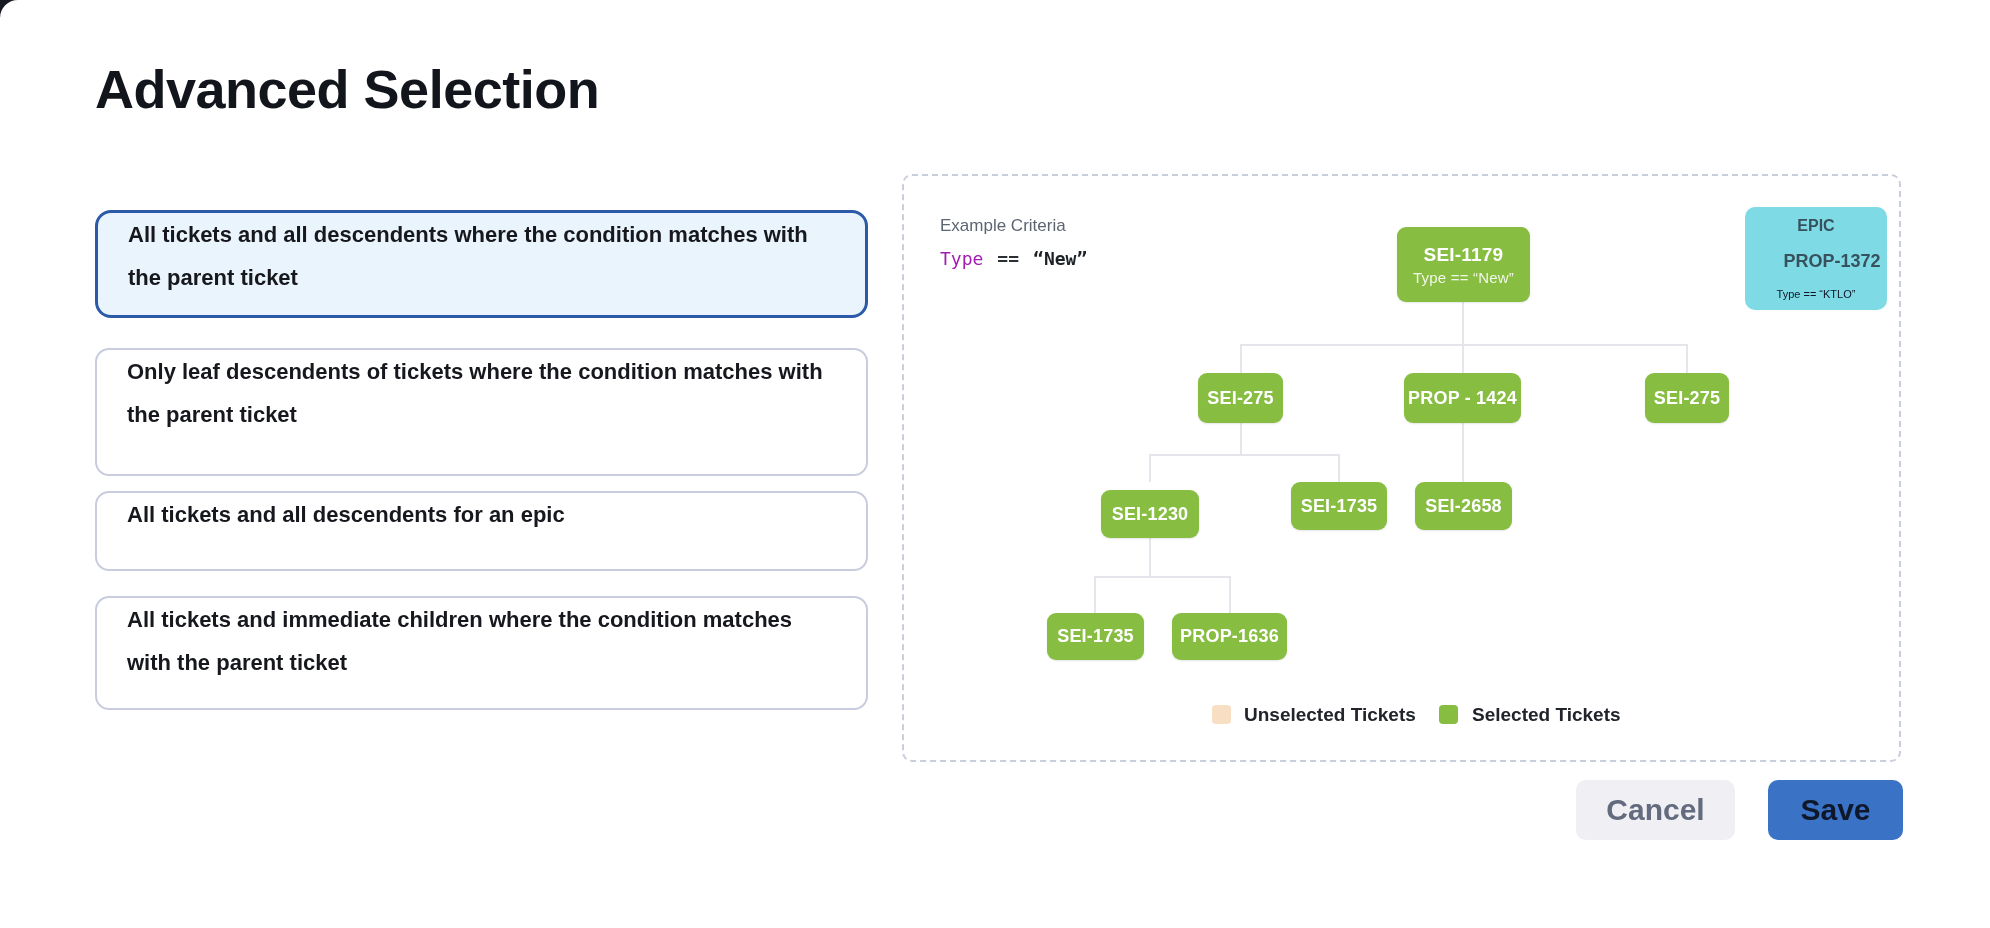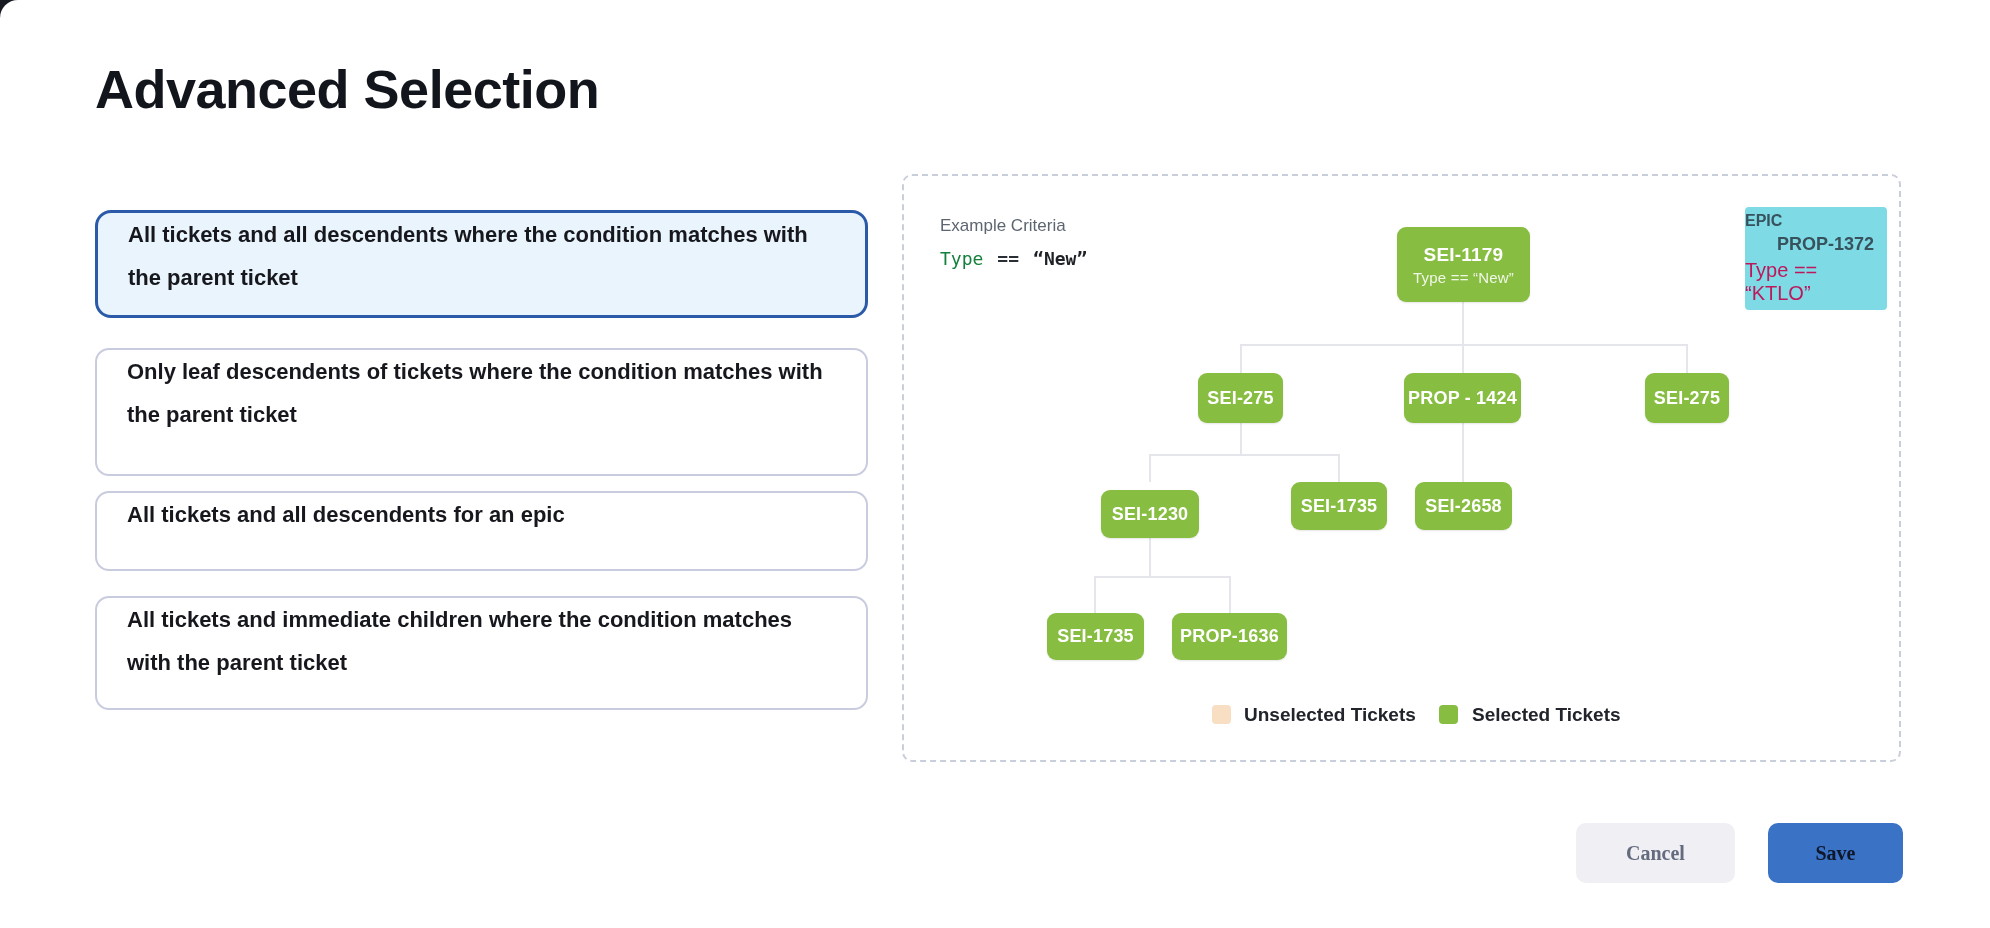--- a/index.html
+++ b/index.html
@@ -15,30 +15,30 @@
   .card1{top:210px;height:108px;}
   .card2{top:348px;height:128px;}
   .card3{top:491px;height:80px;}
   .card4{top:596px;height:114px;}
 
   
   .panel{position:absolute;left:902px;top:174px;width:999px;height:588px;box-sizing:border-box;
          border:2px dashed #c9cedb;border-radius:10px;}
   .panel-heading{position:absolute;left:36px;top:40px;font-size:17px;color:#5d6571;}
   .code-line{position:absolute;left:36px;top:72px;font-family:"DejaVu Sans Mono",monospace;font-size:18px;}
-  .code-field{color:#15803d;margin-right:14px;margin-top:34px;}
+  .code-field{color:#a21caf;margin-right:14px;margin-top:34px;}
   .code-op{color:#2a2e35;font-weight:bold;margin-right:14px;}
   .code-val{color:#1e2227;font-weight:bold;}
 
   
-  .epic{position:absolute;left:841px;top:31px;width:142px;height:103px;background:#7edae4;border-radius:4px;
-        display:flex;flex-direction:column;align-items:flex-start;justify-content:center;gap:4px;color:#37525d;}
+  .epic{position:absolute;left:841px;top:31px;width:142px;height:103px;background:#7edae4;border-radius:10px;
+        display:flex;flex-direction:column;align-items:center;justify-content:center;gap:16px;color:#37525d;}
   .epic-type{font-size:16px;font-weight:bold;}
   .epic-id{font-size:18px;font-weight:bold;margin-left:32px;}
-  .epic-cond{font-size:20px;color:#be185d;}
+  .epic-cond{font-size:11px;color:#0f172a;}
 
   
   .node{position:absolute;background:#87bd40;border-radius:9px;color:#ffffff;display:flex;align-items:center;
         justify-content:center;font-weight:bold;font-size:18px;letter-spacing:.2px;box-shadow:0 1px 2px rgba(0,0,0,.10);}
   .node.root{flex-direction:column;gap:3px;}
   .root-id{font-size:19px;font-weight:bold;}
   .root-cond{font-size:15px;font-weight:normal;color:rgba(255,255,255,.88);}
   .n-root{left:493px;top:51px;width:133px;height:75px;}
   .n-l2a{left:294px;top:197px;width:85px;height:50px;}
   .n-l2b{left:500px;top:197px;width:117px;height:50px;}
@@ -56,22 +56,22 @@
 
   
   .legend-swatch{position:absolute;width:19px;height:19px;border-radius:4px;}
   .sw1{left:308px;top:529px;}
   .sw2{left:535px;top:529px;}
   .legend-label{position:absolute;font-size:19px;font-weight:bold;color:#21242b;line-height:22px;top:528px;}
   .ll1{left:340px;}
   .ll2{left:568px;}
 
   
-  .btn{position:absolute;top:823px;height:60px;border:none;border-radius:10px;display:flex;align-items:center;
-       justify-content:center;font-family:Liberation Serif, serif;font-size:20px;font-weight:bold;cursor:pointer;}
+  .btn{position:absolute;top:780px;height:60px;border:none;border-radius:10px;display:flex;align-items:center;
+       justify-content:center;font-family:Liberation Sans, sans-serif;font-size:30px;font-weight:bold;cursor:pointer;}
   .btn-cancel{left:1576px;width:159px;background:#efeff4;color:#646b7e;}
   .btn-save{left:1768px;width:135px;background:#3a72c6;color:#0f172a;}
 </style>
 </head>
 <body>
 
 <div class="stage">
 
   <div class="title">Advanced Selection</div>
 

